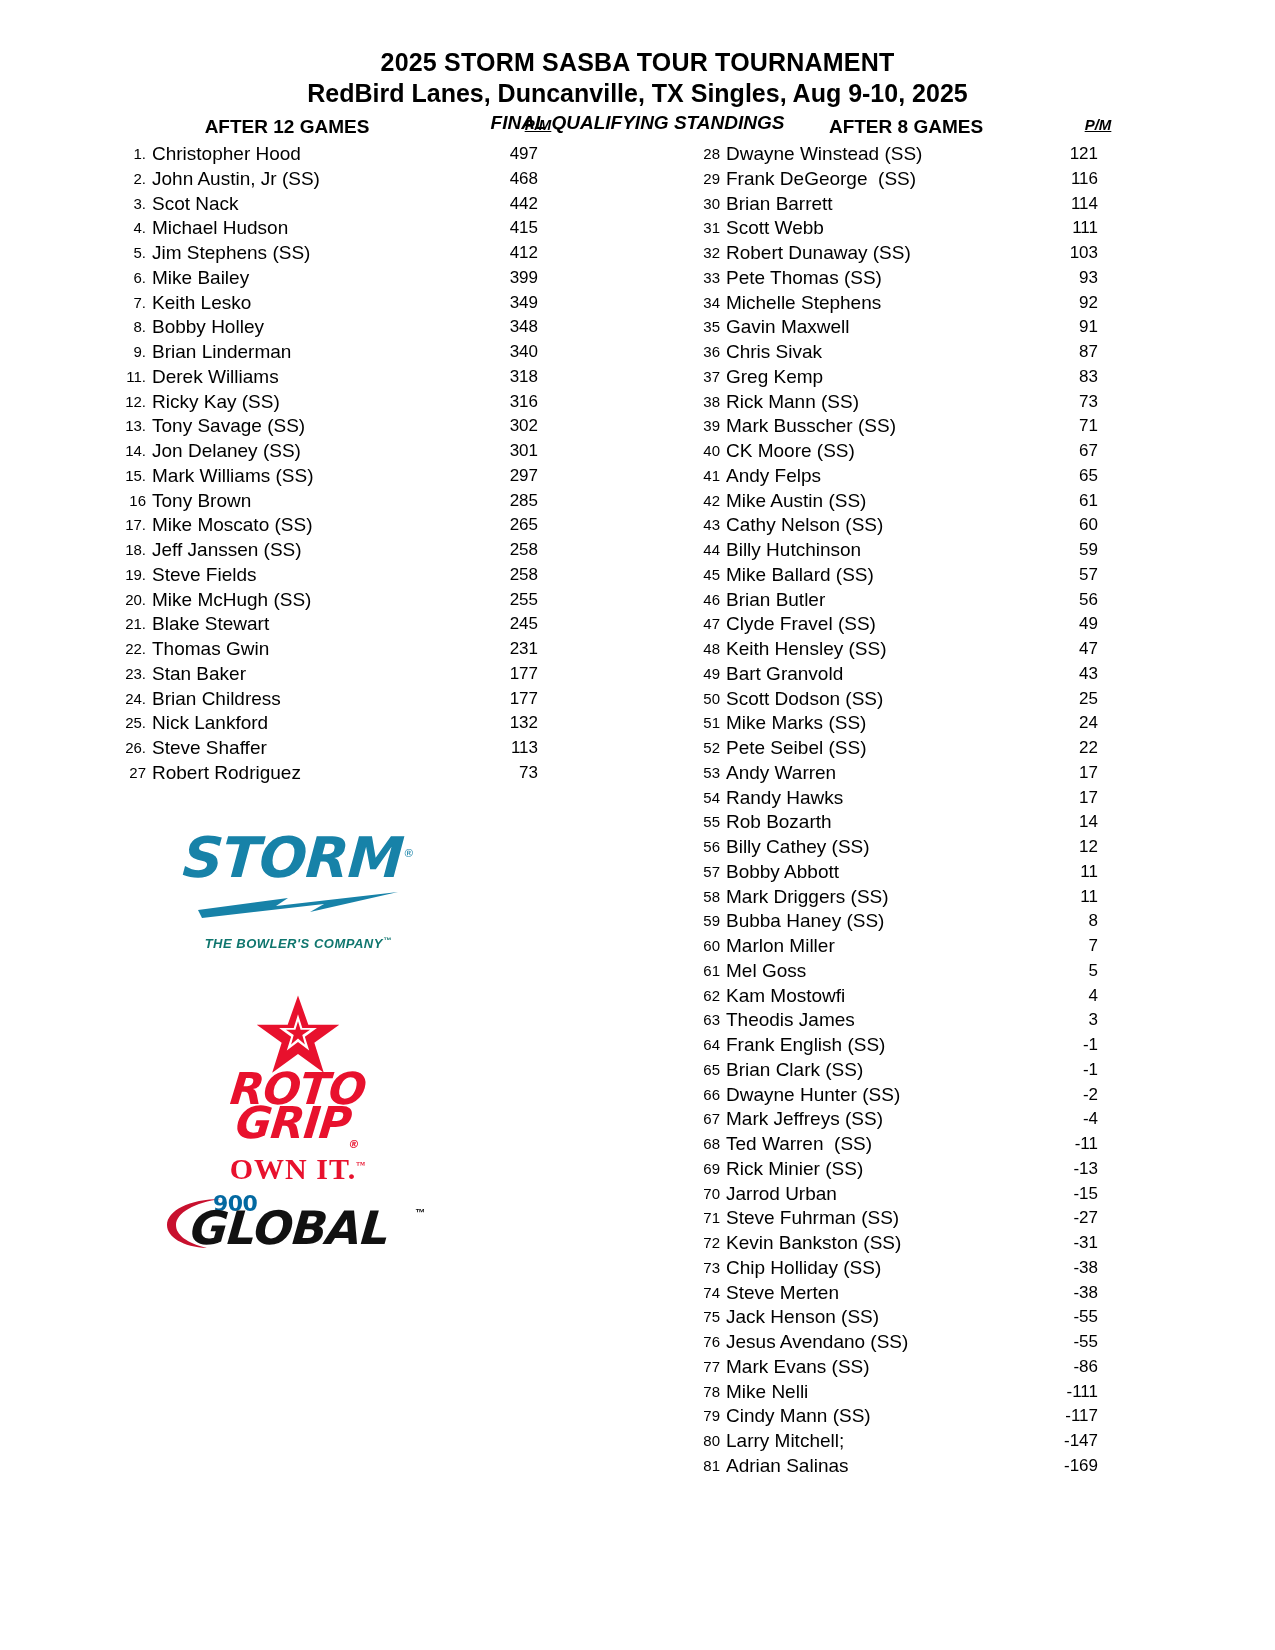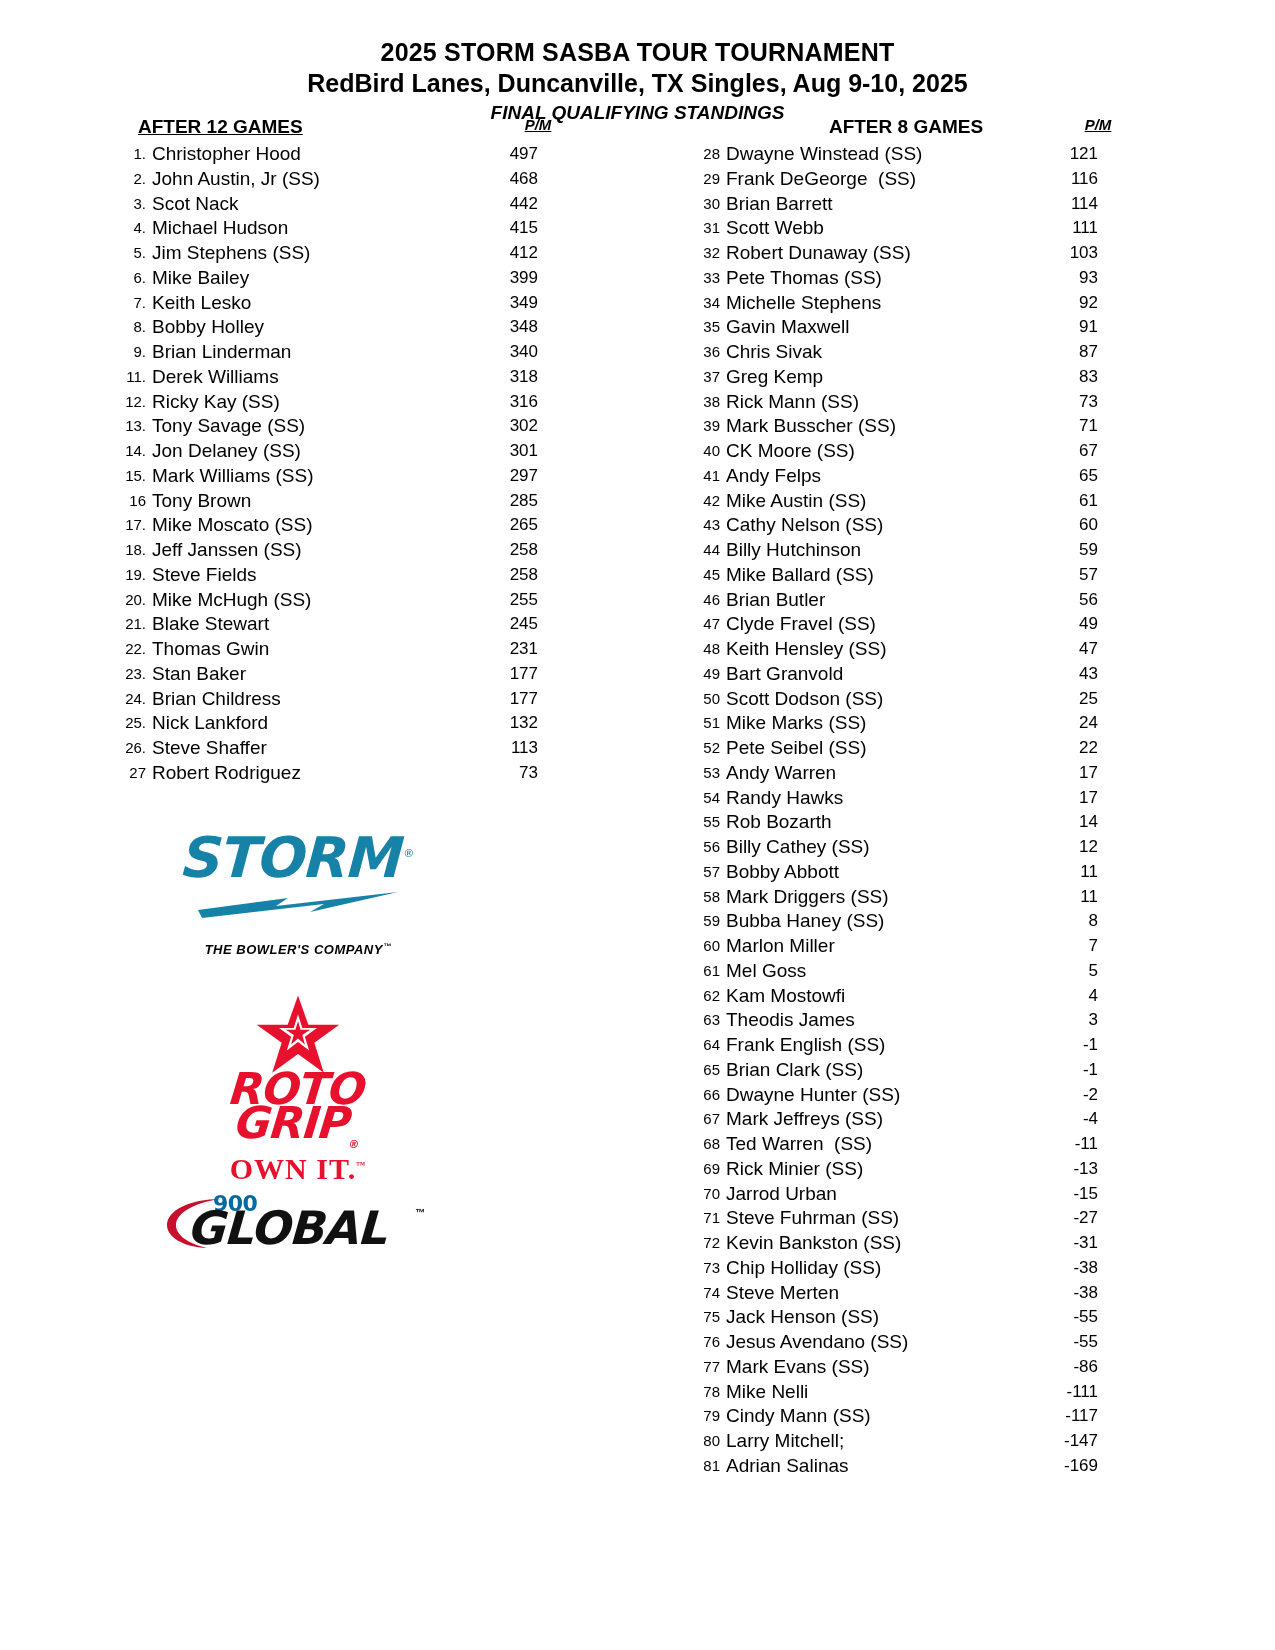--- a/index.html
+++ b/index.html
@@ -7,21 +7,21 @@
     width:1275px;height:1650px;
     background:#ffffff;
     font-family:"Liberation Sans", sans-serif;
     color:#000000;
     position:relative;
     overflow:hidden;
   }
   .page{position:relative;width:1275px;height:1650px;}
 
   
-  .header{padding-top:38px;text-align:center;}
+  .header{padding-top:48px;text-align:center;}
   .hdr-line1{
     font-size:25px;font-weight:bold;letter-spacing:0.2px;line-height:1.15;
   }
   .hdr-line2{
     font-size:25px;font-weight:bold;line-height:1.15;margin-top:2px;text-align:center;
   }
   .hdr-line3{
     font-size:19px;font-weight:bold;font-style:italic;margin-top:4px;line-height:1.15;
   }
 
@@ -33,21 +33,21 @@
   .col-left{left:108px;width:470px;}
   .col-right{left:686px;width:468px;}
 
   .col-head{
     position:relative;height:24px;
   }
   .col-title{
     position:absolute;left:0;right:0;text-align:center;
     font-size:19px;font-weight:bold;
   }
-  .col-left .col-title{left:30px;width:330px;text-align:left;text-decoration:underline;}
+  .col-left .col-title{left:14px;width:330px;text-align:center;}
   .col-right .col-title{left:50px;width:340px;text-align:center;}
   .pm-head{
     position:absolute;
     font-size:15px;font-weight:bold;font-style:italic;
     text-decoration:underline;
   }
   .col-left .pm-head{left:400px;width:60px;text-align:center;}
   .col-right .pm-head{left:382px;width:60px;text-align:center;}
 
   .rows{position:relative;margin-top:2px;}
@@ -96,22 +96,22 @@
     display:inline-block;
     position:relative;
   }
   .storm-reg{
     font-size:11px;vertical-align:super;font-style:normal;font-weight:normal;
   }
   .storm-bolt{
     display:block;margin:4px auto 0 auto;width:200px;height:30px;
   }
   .storm-tag{
-    font-size:13px;font-weight:bold;font-style:italic;color:#000000;
-    letter-spacing:0.5px;margin-top:22px;
+    font-size:13px;font-weight:bold;font-style:italic;color:#0f766e;
+    letter-spacing:0.5px;margin-top:16px;
   }
   .storm-tag sup{font-size:8px;}
 
   .logo-roto{position:absolute;left:60px;top:165px;width:260px;text-align:center;}
   .roto-star{display:block;margin:0 auto;width:86px;height:80px;}
   .roto-word{
     font-size:44px;font-weight:bold;font-style:italic;
     color:#E8112D;line-height:0.92;letter-spacing:-1px;
     font-family:"DejaVu Sans", sans-serif;
     transform:skewX(-6deg);

